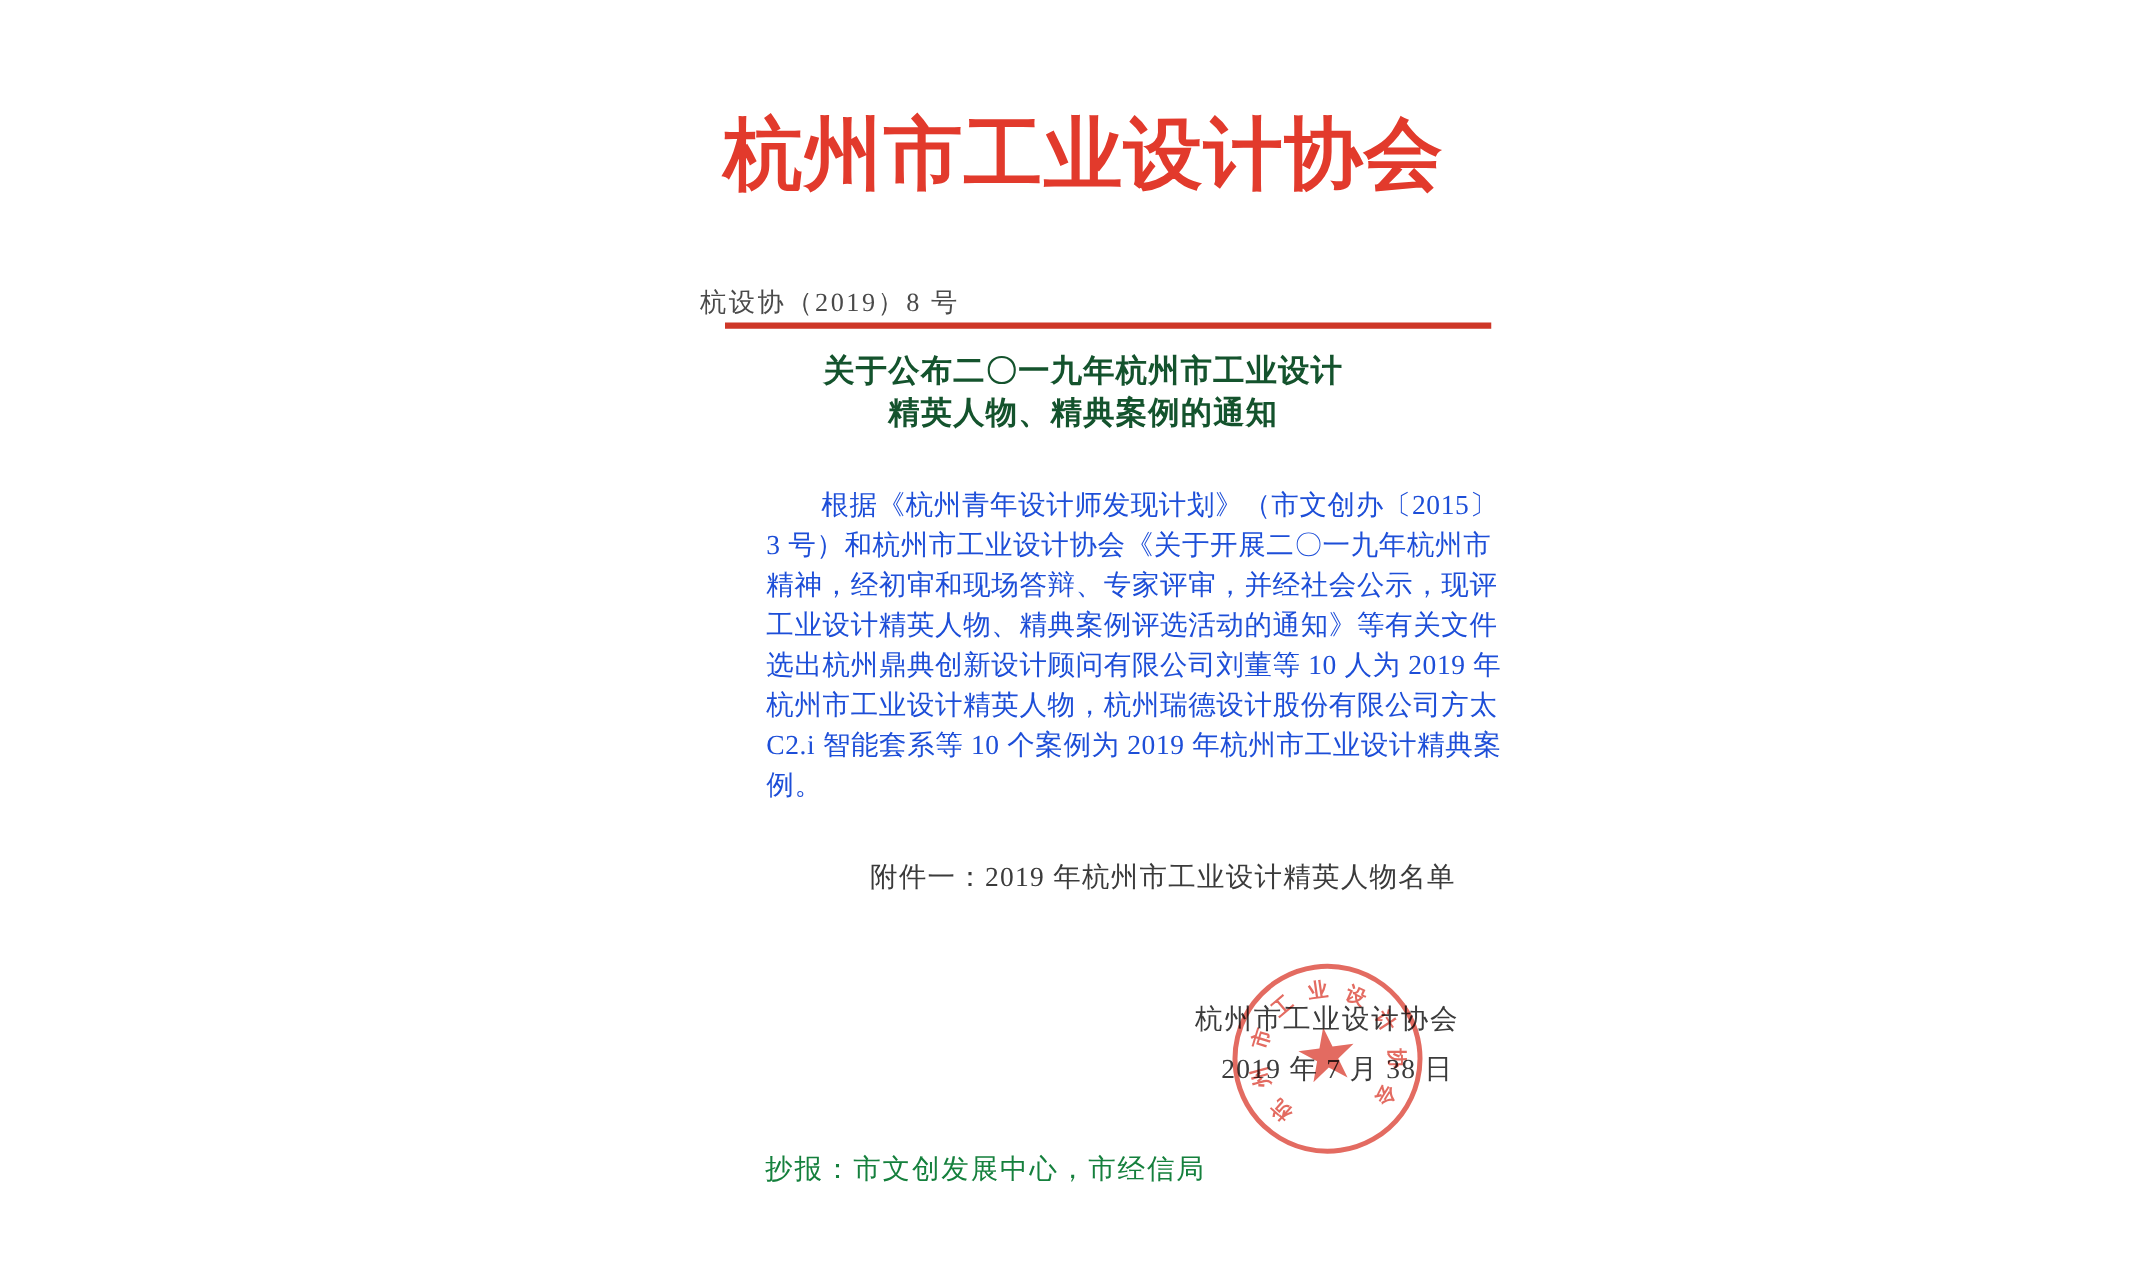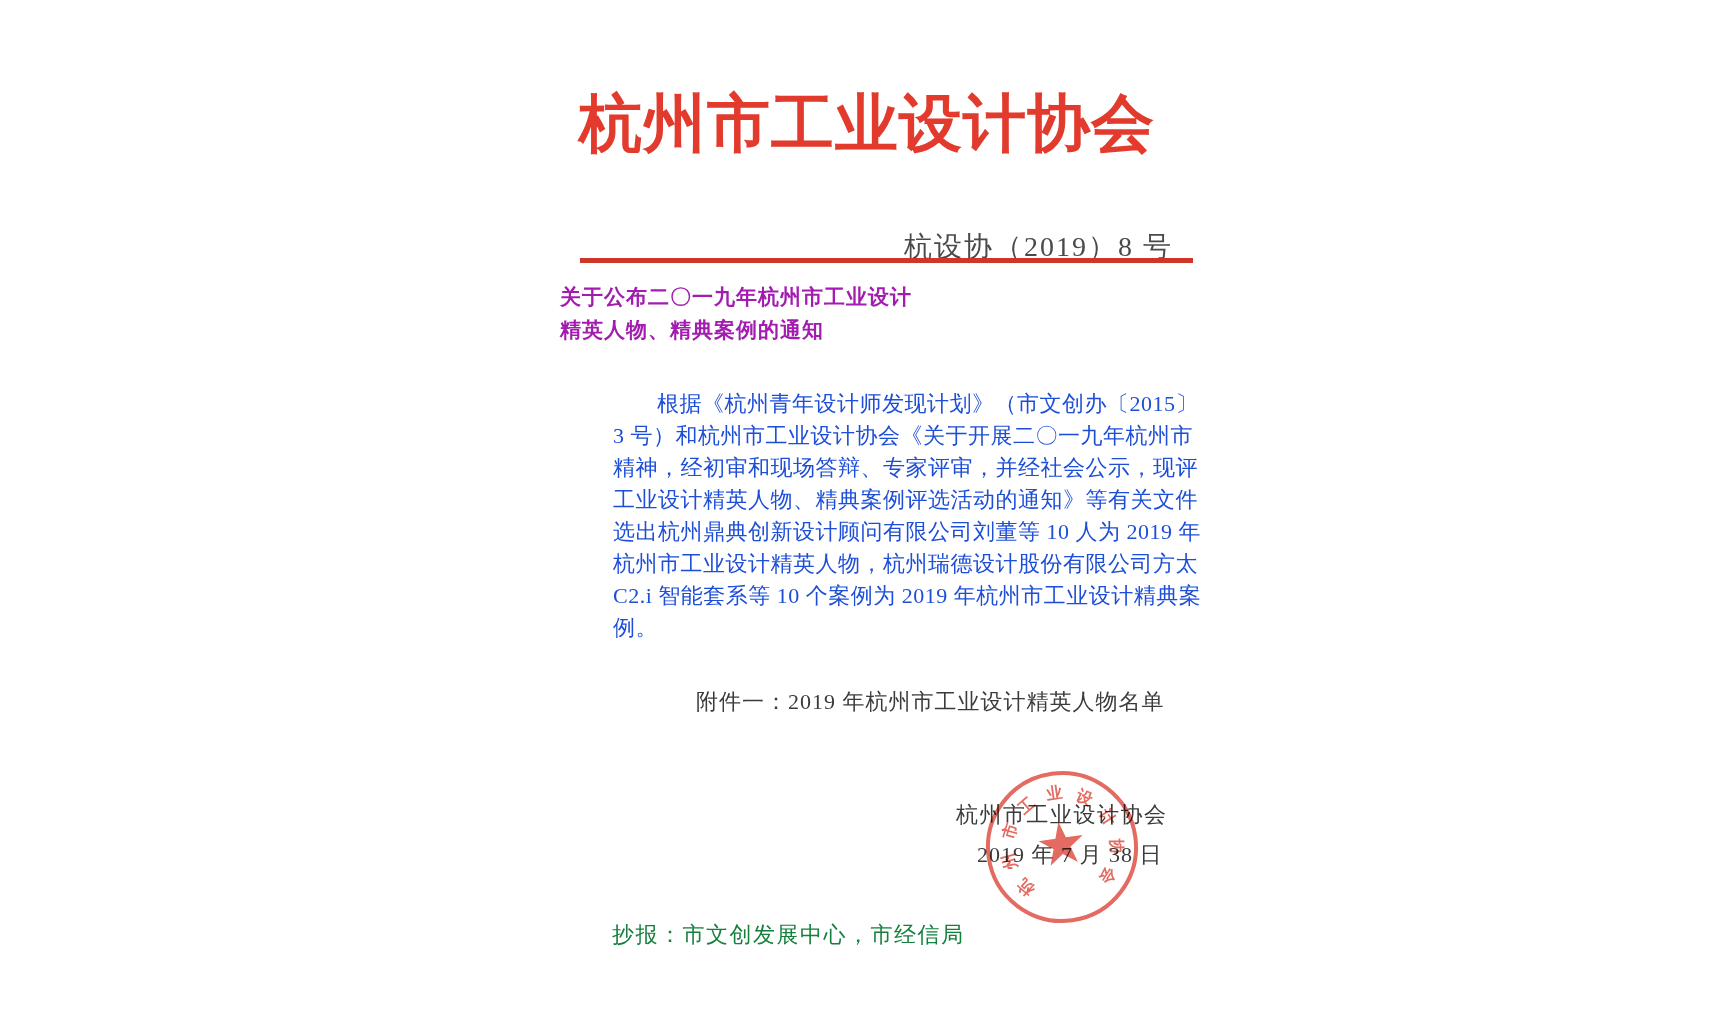--- a/index.html
+++ b/index.html
@@ -21,37 +21,38 @@
     font-weight:bold;
     color:#e23a2c;
     text-align:center;
     letter-spacing:1px;
     white-space:nowrap;
     line-height:1.15;
   }
   .doc-number{
     position:absolute;
     left:560px; top:228px; width:613px;
-    font-size:28px;
+    font-size:21px;
     color:#4a4a4a;
-    text-align:right;
+    text-align:left;
     letter-spacing:2px;
     white-space:nowrap;
   }
   .red-divider{
     position:absolute;
     left:580px; top:258px; width:613px; height:5px;
     background:#ce3728;
   }
   .notice-title{
     position:absolute;
     left:560px; top:281px; width:613px;
-    font-size:21px;
+    font-size:25px;
     font-weight:bold;
-    color:#a21caf;
+    color:#14532d;
+    text-align:center;
     line-height:33px;
     letter-spacing:1px;
   }
   .body-text{
     position:absolute;
     left:613px; top:388px; width:520px;
     font-size:22px;
     color:#1d4ed8;
     line-height:32px;
     letter-spacing:0.5px;

